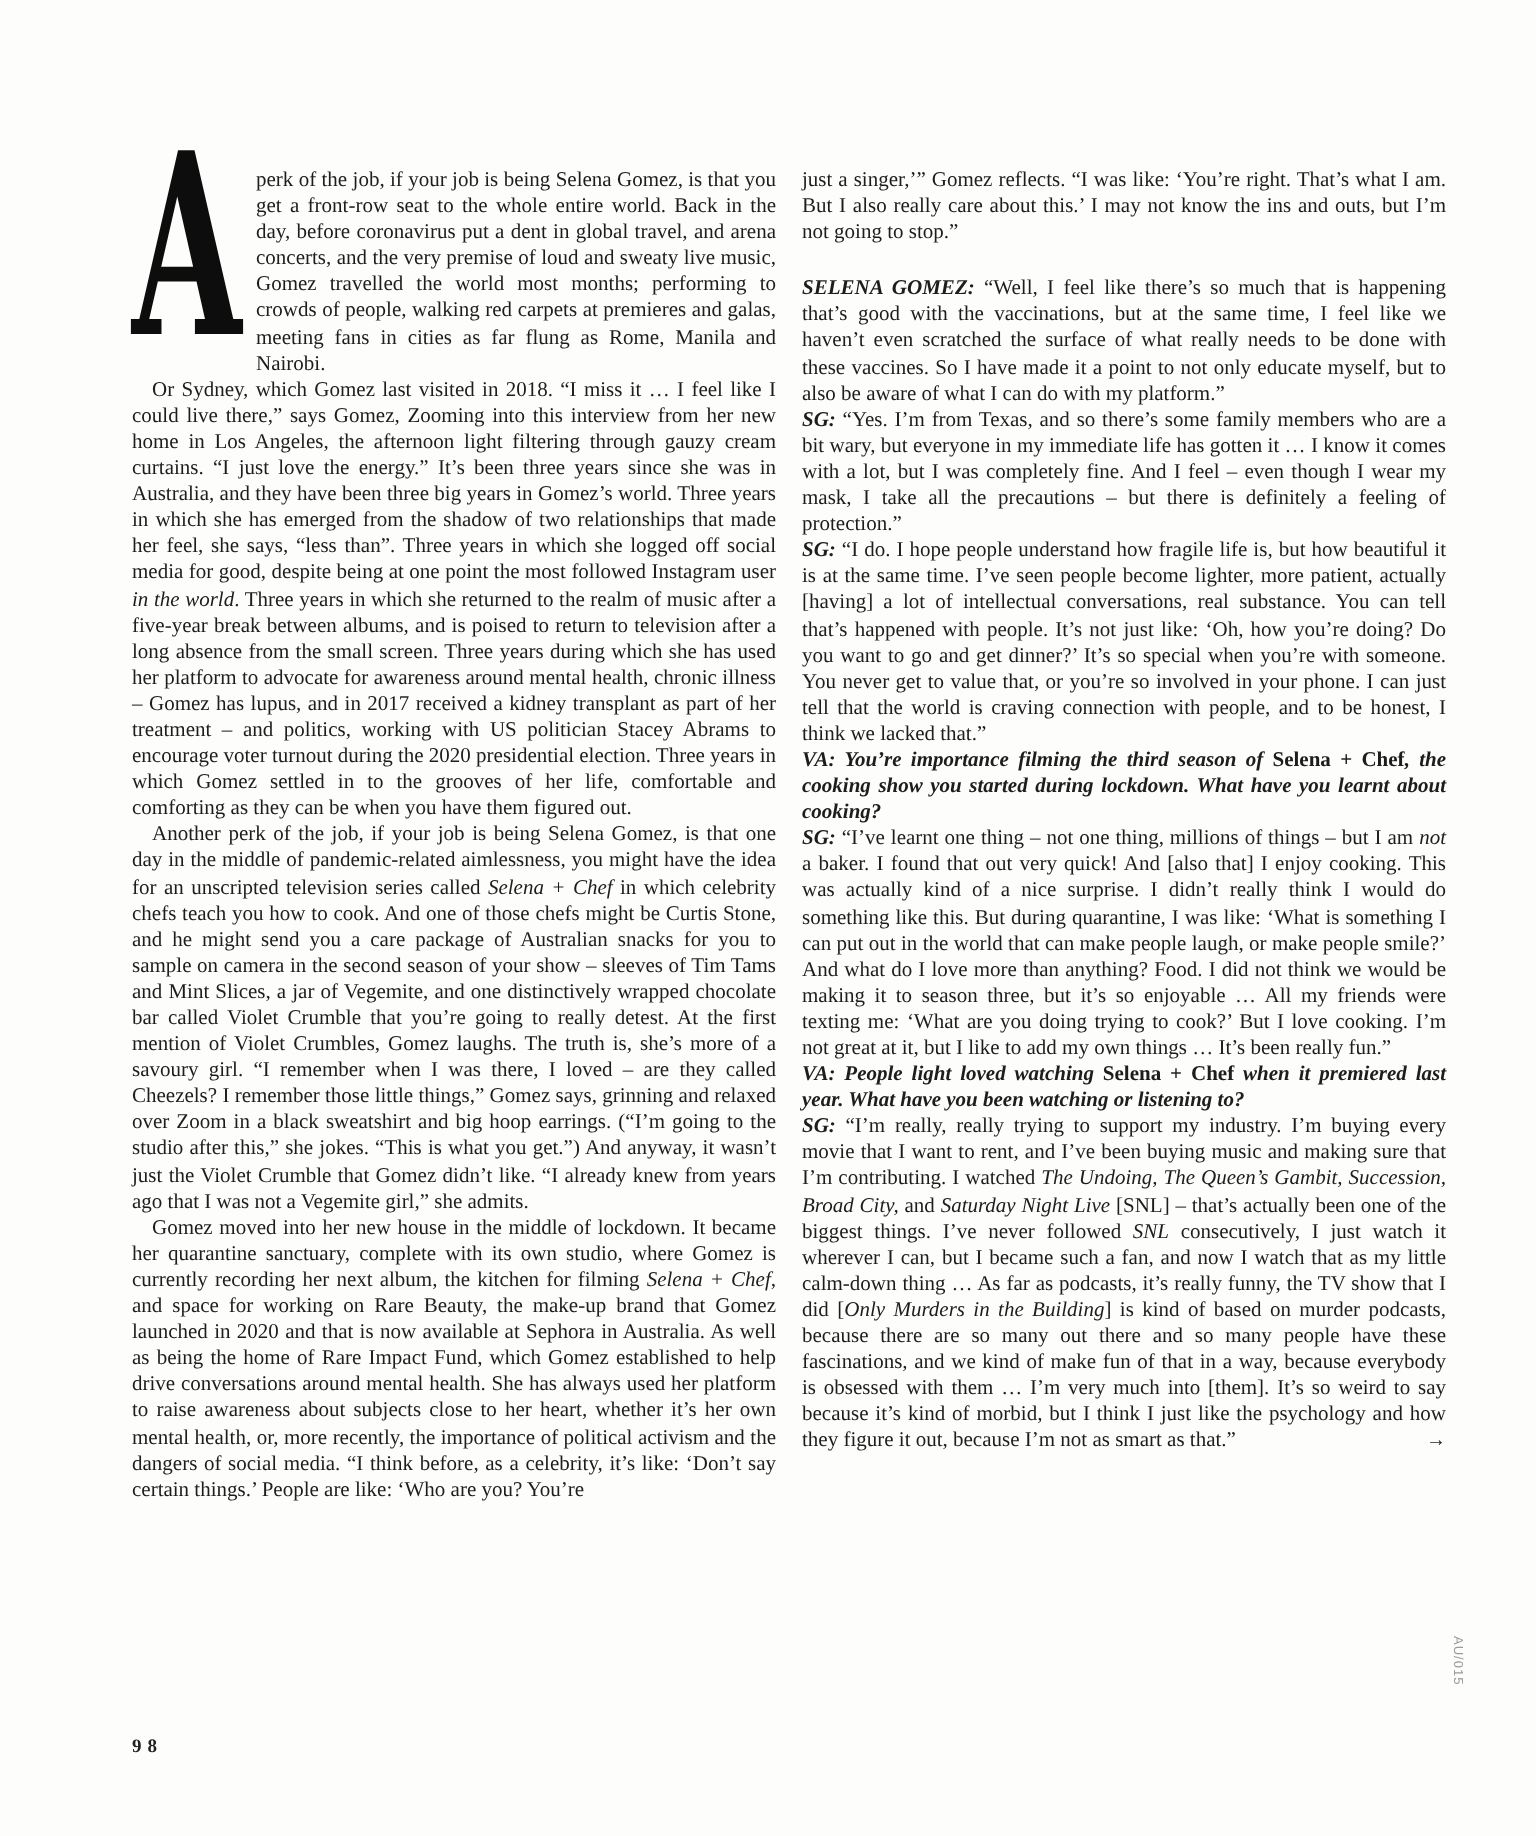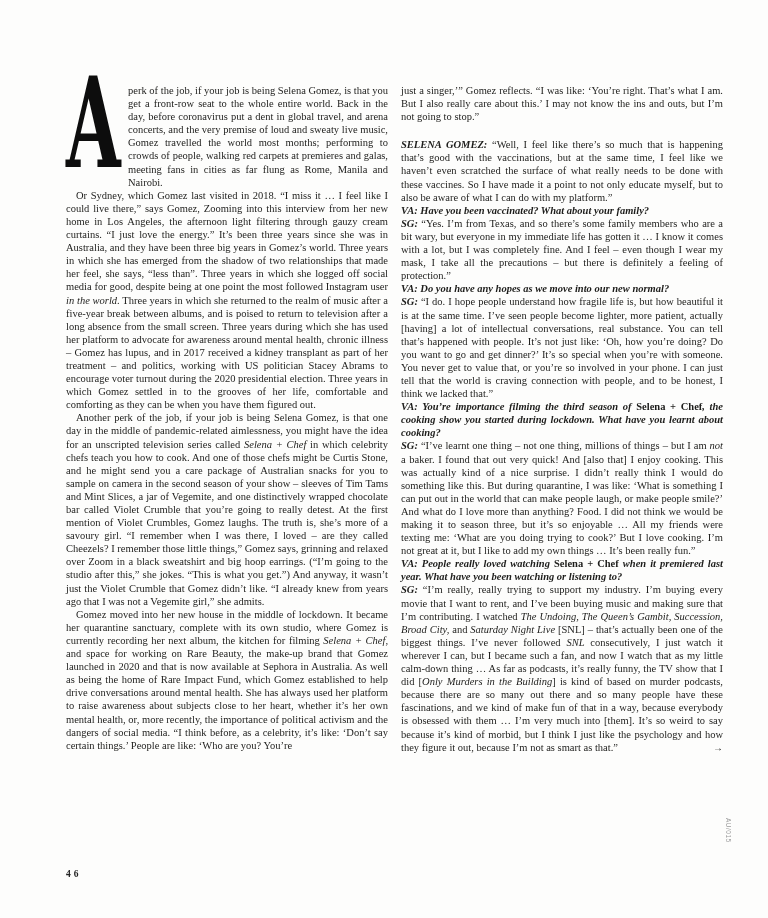--- a/index.html
+++ b/index.html
@@ -72,25 +72,23 @@
             <span class="dropcap-letter">A</span>
           </span><span>perk of the job, if your job is being Selena Gomez, is that you get a front-row seat to the whole entire world. Back in the day, before coronavirus put a dent in global travel, and arena concerts, and the very premise of loud and sweaty live music, Gomez travelled the world most months; performing to crowds of people, walking red carpets at premieres and galas, meeting fans in cities as far flung as Rome, Manila and Nairobi.</span></p>
         <p class="para indent"><span>Or Sydney, which Gomez last visited in 2018. “I miss it … I feel like I could live there,” says Gomez, Zooming into this interview from her new home in Los Angeles, the afternoon light filtering through gauzy cream curtains. “I just love the energy.” It’s been three years since she was in Australia, and they have been three big years in Gomez’s world. Three years in which she has emerged from the shadow of two relationships that made her feel, she says, “less than”. Three years in which she logged off social media for good, despite being at one point the most followed Instagram user </span><span class="seg-i">in the world</span><span>. Three years in which she returned to the realm of music after a five-year break between albums, and is poised to return to television after a long absence from the small screen. Three years during which she has used her platform to advocate for awareness around mental health, chronic illness – Gomez has lupus, and in 2017 received a kidney transplant as part of her treatment – and politics, working with US politician Stacey Abrams to encourage voter turnout during the 2020 presidential election. Three years in which Gomez settled in to the grooves of her life, comfortable and comforting as they can be when you have them figured out.</span></p>
         <p class="para indent"><span>Another perk of the job, if your job is being Selena Gomez, is that one day in the middle of pandemic-related aimlessness, you might have the idea for an unscripted television series called </span><span class="seg-i">Selena + Chef</span><span> in which celebrity chefs teach you how to cook. And one of those chefs might be Curtis Stone, and he might send you a care package of Australian snacks for you to sample on camera in the second season of your show – sleeves of Tim Tams and Mint Slices, a jar of Vegemite, and one distinctively wrapped chocolate bar called Violet Crumble that you’re going to really detest. At the first mention of Violet Crumbles, Gomez laughs. The truth is, she’s more of a savoury girl. “I remember when I was there, I loved – are they called Cheezels? I remember those little things,” Gomez says, grinning and relaxed over Zoom in a black sweatshirt and big hoop earrings. (“I’m going to the studio after this,” she jokes. “This is what you get.”) And anyway, it wasn’t just the Violet Crumble that Gomez didn’t like. “I already knew from years ago that I was not a Vegemite girl,” she admits.</span></p>
         <p class="para indent"><span>Gomez moved into her new house in the middle of lockdown. It became her quarantine sanctuary, complete with its own studio, where Gomez is currently recording her next album, the kitchen for filming </span><span class="seg-i">Selena + Chef</span><span>, and space for working on Rare Beauty, the make-up brand that Gomez launched in 2020 and that is now available at Sephora in Australia. As well as being the home of Rare Impact Fund, which Gomez established to help drive conversations around mental health. She has always used her platform to raise awareness about subjects close to her heart, whether it’s her own mental health, or, more recently, the importance of political activism and the dangers of social media. “I think before, as a celebrity, it’s like: ‘Don’t say certain things.’ People are like: ‘Who are you? You’re</span></p>
       </div>
     <div class="col" id="col-right">
         <p class="para"><span>just a singer,’” Gomez reflects. “I was like: ‘You’re right. That’s what I am. But I also really care about this.’ I may not know the ins and outs, but I’m not going to stop.”</span></p>
         <div class="qa-gap"></div>
         <p class="para"><span class="seg-bi">SELENA GOMEZ:</span><span> “Well, I feel like there’s so much that is happening that’s good with the vaccinations, but at the same time, I feel like we haven’t even scratched the surface of what really needs to be done with these vaccines. So I have made it a point to not only educate myself, but to also be aware of what I can do with my platform.”</span></p>
-        <p class="para"><span class="seg-bi">VA: Have you been vaccinated? What about your family?</span></p>
         <p class="para"><span class="seg-bi">SG:</span><span> “Yes. I’m from Texas, and so there’s some family members who are a bit wary, but everyone in my immediate life has gotten it … I know it comes with a lot, but I was completely fine. And I feel – even though I wear my mask, I take all the precautions – but there is definitely a feeling of protection.”</span></p>
-        <p class="para"><span class="seg-bi">VA: Do you have any hopes as we move into our new normal?</span></p>
         <p class="para"><span class="seg-bi">SG:</span><span> “I do. I hope people understand how fragile life is, but how beautiful it is at the same time. I’ve seen people become lighter, more patient, actually [having] a lot of intellectual conversations, real substance. You can tell that’s happened with people. It’s not just like: ‘Oh, how you’re doing? Do you want to go and get dinner?’ It’s so special when you’re with someone. You never get to value that, or you’re so involved in your phone. I can just tell that the world is craving connection with people, and to be honest, I think we lacked that.”</span></p>
         <p class="para"><span class="seg-bi">VA: You’re importance filming the third season of </span><span class="seg-b">Selena + Chef</span><span class="seg-bi">, the cooking show you started during lockdown. What have you learnt about cooking?</span></p>
         <p class="para"><span class="seg-bi">SG:</span><span> “I’ve learnt one thing – not one thing, millions of things – but I am </span><span class="seg-i">not</span><span> a baker. I found that out very quick! And [also that] I enjoy cooking. This was actually kind of a nice surprise. I didn’t really think I would do something like this. But during quarantine, I was like: ‘What is something I can put out in the world that can make people laugh, or make people smile?’ And what do I love more than anything? Food. I did not think we would be making it to season three, but it’s so enjoyable … All my friends were texting me: ‘What are you doing trying to cook?’ But I love cooking. I’m not great at it, but I like to add my own things … It’s been really fun.”</span></p>
-        <p class="para"><span class="seg-bi">VA: People really loved watching </span><span class="seg-b">Selena + Chef</span><span class="seg-bi"> when it premiered last year. What have you been watching or listening to?</span></p>
+        <p class="para"><span class="seg-bi">VA: People light loved watching </span><span class="seg-b">Selena + Chef</span><span class="seg-bi"> when it premiered last year. What have you been watching or listening to?</span></p>
         <p class="para rel"><span class="seg-bi">SG:</span><span> “I’m really, really trying to support my industry. I’m buying every movie that I want to rent, and I’ve been buying music and making sure that I’m contributing. I watched </span><span class="seg-i">The Undoing, The Queen’s Gambit, Succession, Broad City,</span><span> and </span><span class="seg-i">Saturday Night Live</span><span> [SNL] – that’s actually been one of the biggest things. I’ve never followed </span><span class="seg-i">SNL</span><span> consecutively, I just watch it wherever I can, but I became such a fan, and now I watch that as my little calm-down thing … As far as podcasts, it’s really funny, the TV show that I did [</span><span class="seg-i">Only Murders in the Building</span><span>] is kind of based on murder podcasts, because there are so many out there and so many people have these fascinations, and we kind of make fun of that in a way, because everybody is obsessed with them … I’m very much into [them]. It’s so weird to say because it’s kind of morbid, but I think I just like the psychology and how they figure it out, because I’m not as smart as that.”</span><span class="cont-arrow">→</span></p>
       </div>
   </div>
-  <div class="page-number">46</div>
+  <div class="page-number">98</div>
   <div class="edge-code">AU/015</div>
 </div>
 
 </body></html>

